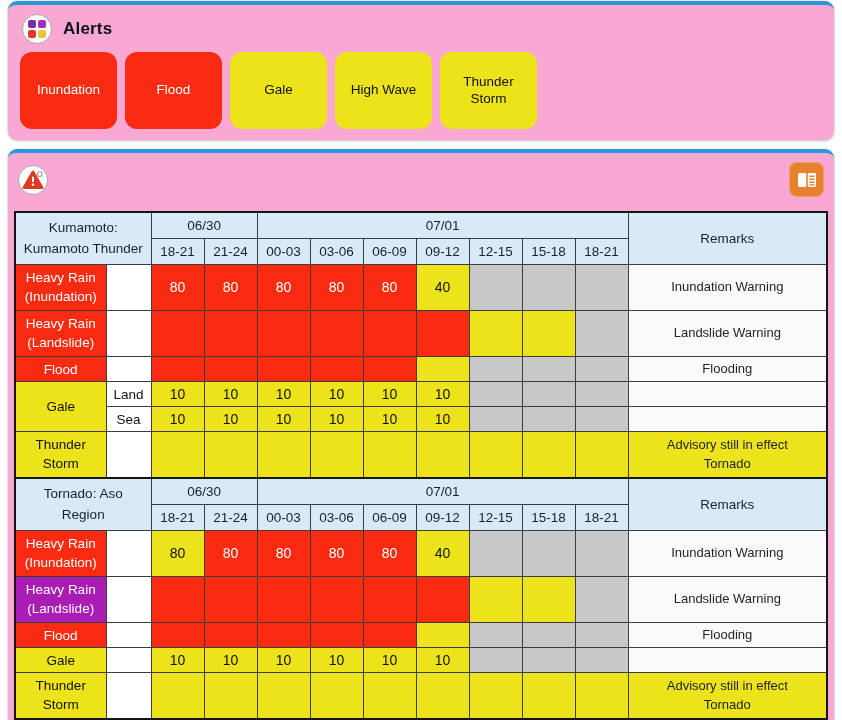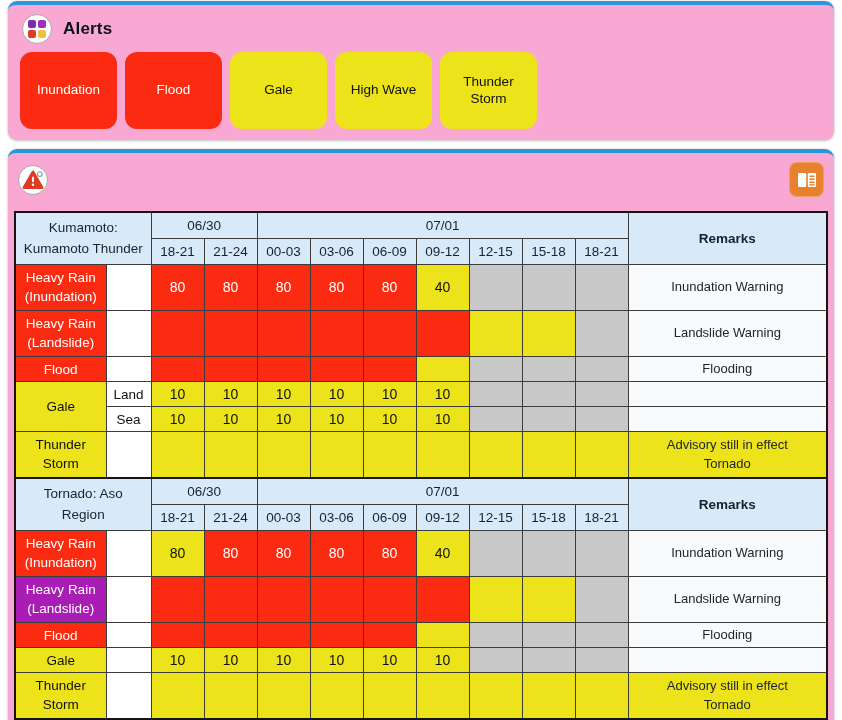--- a/index.html
+++ b/index.html
@@ -36,21 +36,21 @@
     cursor:pointer;box-shadow:inset 0 0 0 1px rgba(255,255,255,.25);
   }
   table.warn{
     width:814px;margin:8px auto 0;border-collapse:collapse;table-layout:fixed;
     border:2px solid #141414;font-size:13.5px;text-align:center;background:#fff;
   }
   table.warn td{border:1px solid #3c3c3c;padding:0 2px;overflow:hidden;}
   tr.hrow td{height:25px;background:#d8eaf8;color:#16222e;}
   tr.sec-top td{border-top:2.5px solid #141414;}
   td.region-cell{background:#d8eaf8;line-height:1.55;}
-  td.remarks-hcell{background:#d8eaf8;font-weight:bold;}
+  td.remarks-hcell{background:#d8eaf8;}
   tr.tall td{height:45px;line-height:1.4;}
   tr.short td{height:24px;}
   td.sub-cell{background:#ffffff;color:#111;}
   td.data-cell{font-size:14px;color:#111;}
   td.data-cell.on-red{color:#ffffff;}
   td.label-cell{font-size:13.5px;}
   td.remark-cell{background:#f9fafb;font-size:13px;color:#21262b;line-height:1.45;}
 </style>
 </head>
 <body>

